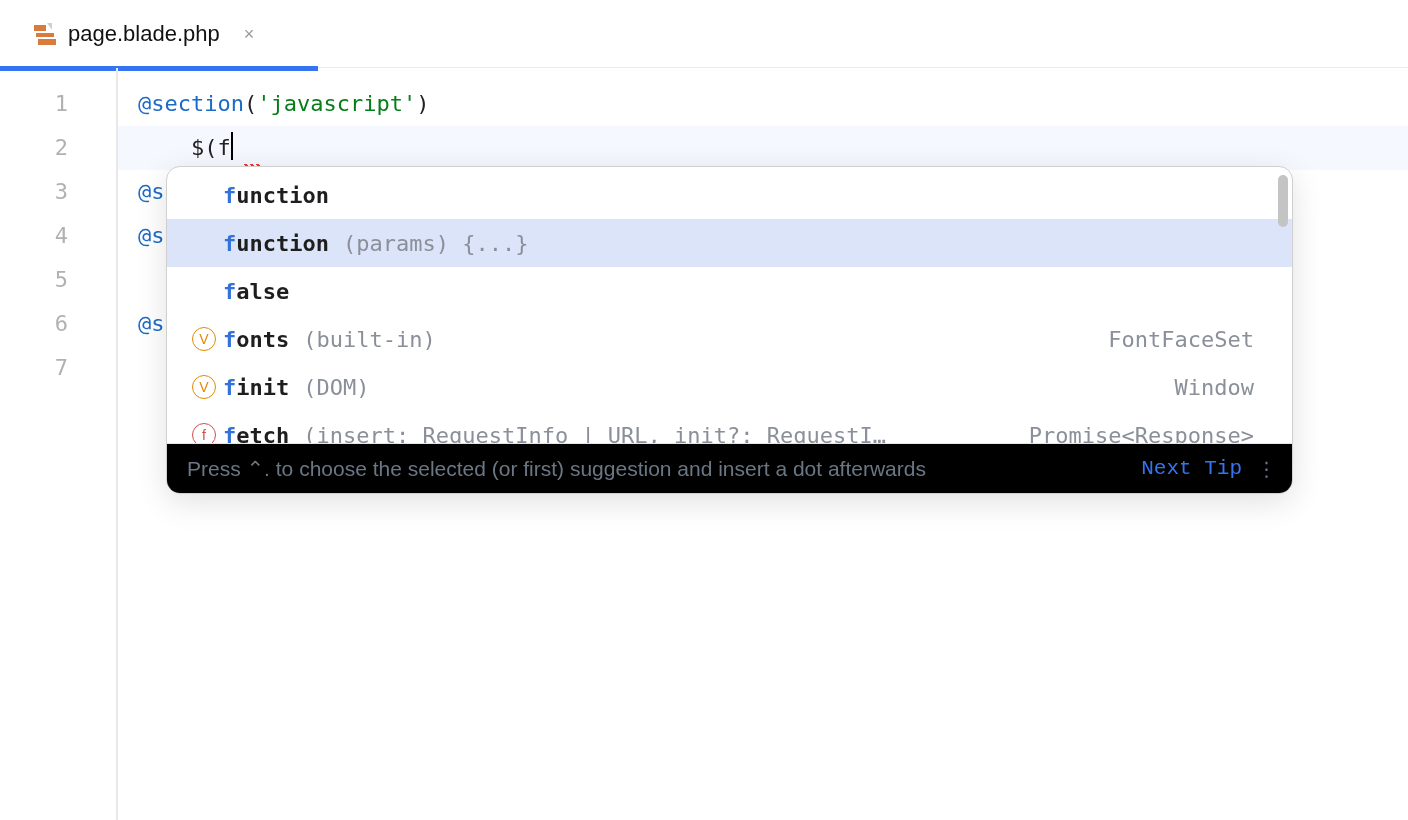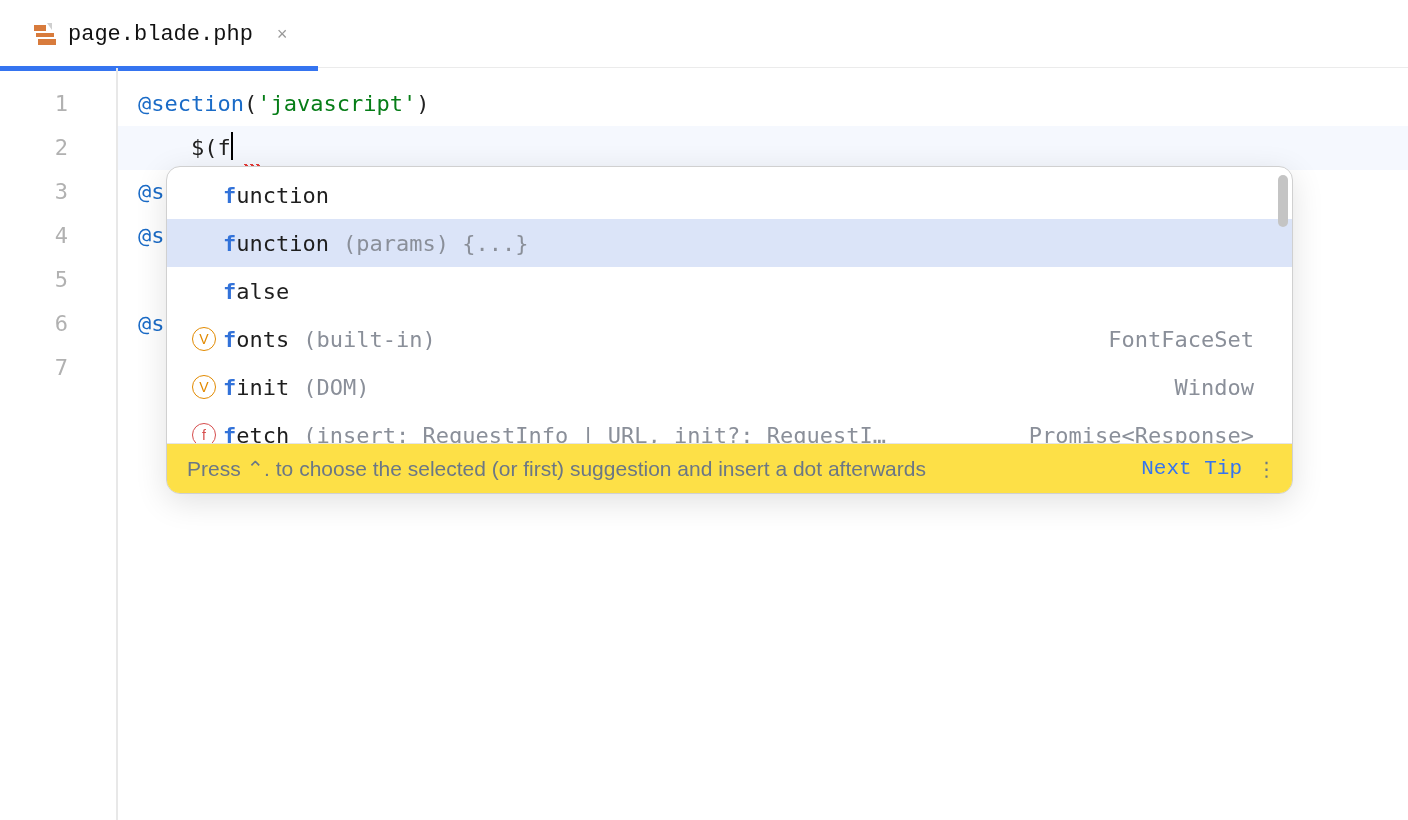--- a/index.html
+++ b/index.html
@@ -20,21 +20,20 @@
       position: relative;
     }
     .tab {
       display: flex;
       align-items: flex-end;
       gap: 10px;
       padding: 8px 14px;
       font-size: 22px;
       color: #333;
       position: relative;
-      font-family: Liberation Mono, monospace;
     }
     .tab-icon {
       width: 26px;
       height: 26px;
       position: relative;
     }
     .tab-icon svg {
       width: 26px;
       height: 26px;
     }
@@ -164,21 +163,21 @@
       display: flex;
       align-items: center;
       justify-content: center;
       font-family: -apple-system, sans-serif;
       font-size: 14px;
       color: #e28a00;
       font-weight: 500;
     }
     .popup-item .circle-icon.red { border-color: #d64c4c; color: #d64c4c; }
     .popup-item .match { color: #3272d9; font-weight: 600; }
-    .popup-item .rest { color: #1e1e1e; font-weight: 400; }
+    .popup-item .rest { color: #1e1e1e; font-weight: 700; }
     .popup-item .meta { color: #8a8f99; font-weight: 400; margin-left: 14px; }
     .popup-item .type {
       margin-left: auto;
       color: #8a8f99;
       font-weight: 400;
       padding-right: 18px;
     }
     .popup-scrollbar {
       position: absolute;
       top: 8px;
@@ -186,21 +185,21 @@
       width: 10px;
       height: 52px;
       background: #c4c4c4;
       border-radius: 5px;
     }
     .popup-footer {
       display: flex;
       align-items: center;
       height: 50px;
       padding: 0 16px 0 20px;
-      background: #fde047;
+      background: #000000;
       border-top: 1px solid #e5e5e5;
       font-family: -apple-system, sans-serif;
       font-size: 21px;
     }
     .popup-hint {
       color: #6b7785;
       flex: 1;
     }
     .popup-next-tip {
       color: #3574f0;

